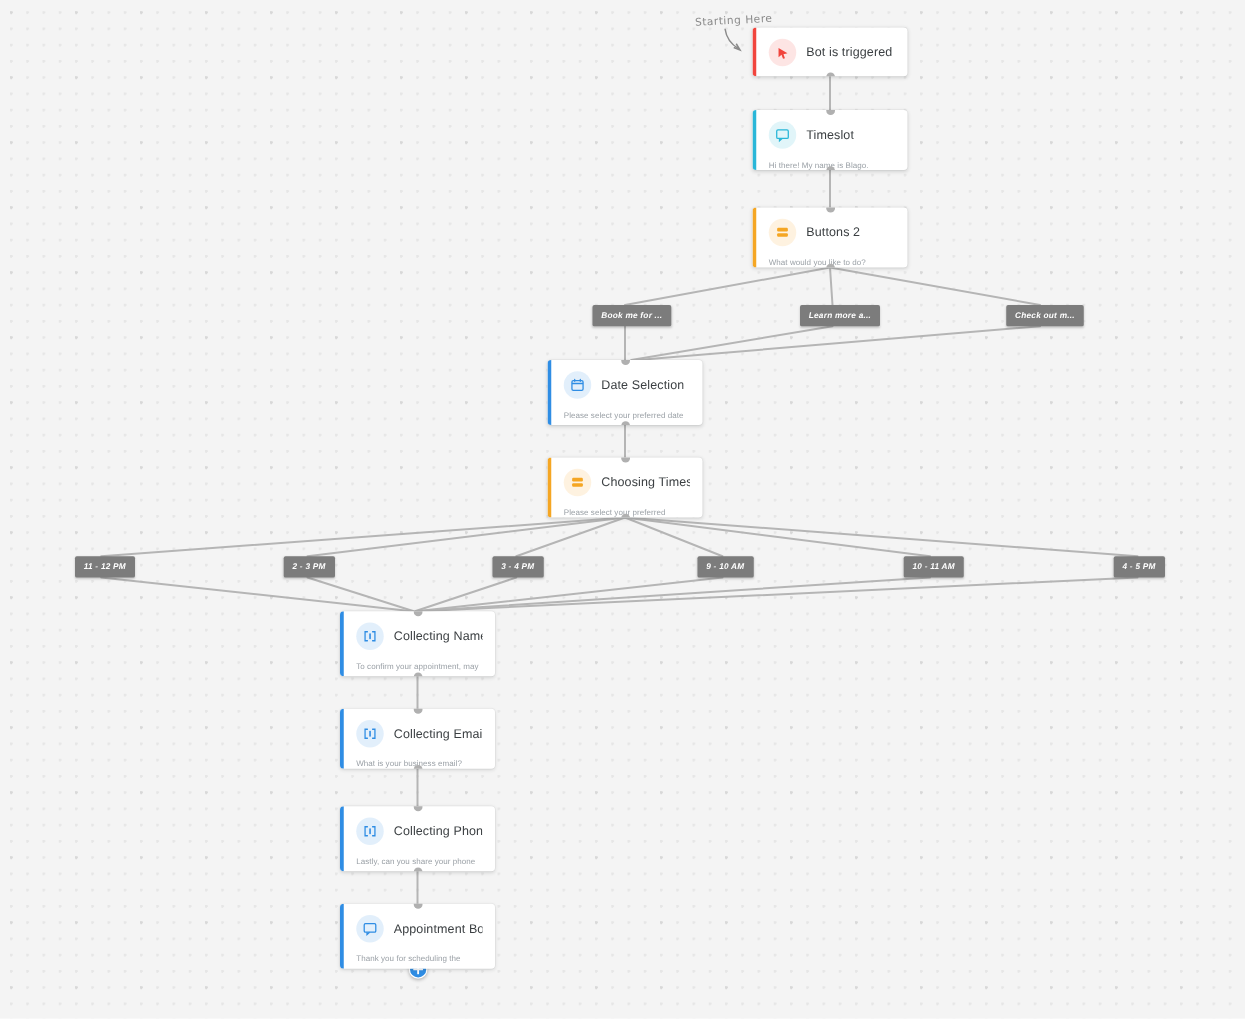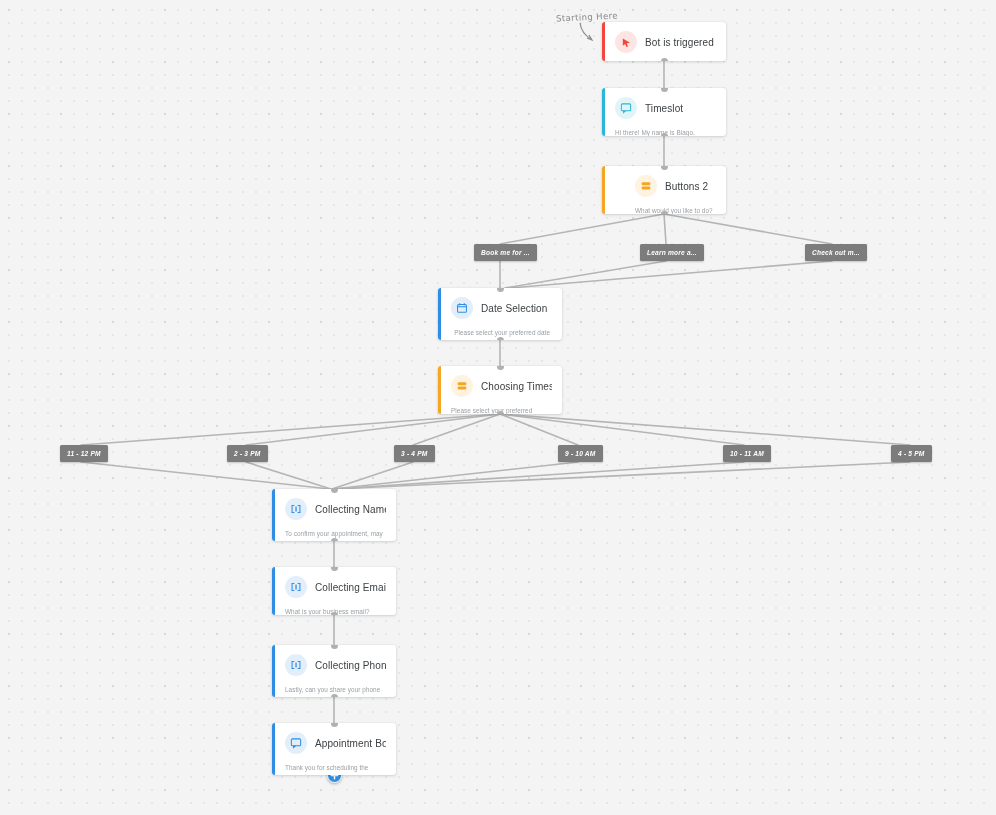--- a/index.html
+++ b/index.html
@@ -174,36 +174,36 @@
             <rect x="1.6" y="2.2" width="10.8" height="8" rx="1.2" fill="none" stroke="#29b6d8" stroke-width="1.2"></rect>
             <path d="M4.2 10.2 L4.2 12.4 L6.6 10.2" fill="none" stroke="#29b6d8" stroke-width="1.2"></path>
           </svg>
         </div>
         <div class="node-title">Timeslot</div>
       </div>
       <div class="node-body two">Hi there! My name is Blago.</div>
       <div class="dot top"></div>
       <div class="dot bot"></div>
     </div>
-    <div class="node" style="left: 602px; top: 166px; width: 124px; height: 48px; padding-left: 20px;">
+    <div class="node" style="left: 602px; top: 166px; width: 124px; height: 48px;">
       <div class="accent" style="background: rgb(245, 166, 35);"></div>
       <div class="node-head">
         <div class="node-ico" style="background: rgba(245, 166, 35, 0.14);">
           <svg width="12" height="12" viewBox="0 0 14 14">
             <rect x="2" y="2.6" width="10" height="3.4" rx="1.1" fill="#f5a623"></rect>
             <rect x="2" y="7.6" width="10" height="3.4" rx="1.1" fill="#f5a623"></rect>
           </svg>
         </div>
         <div class="node-title">Buttons 2</div>
       </div>
       <div class="node-body two">What would you like to do?</div>
       <div class="dot top"></div>
       <div class="dot bot"></div>
     </div>
-    <div class="node" style="left: 438px; top: 288px; width: 124px; height: 52px; text-align: right;">
+    <div class="node" style="left: 438px; top: 288px; width: 124px; height: 52px;">
       <div class="accent" style="background: rgb(47, 141, 228);"></div>
       <div class="node-head">
         <div class="node-ico" style="background: rgba(47, 141, 228, 0.14);">
           <svg width="12" height="12" viewBox="0 0 14 14">
             <rect x="1.8" y="3" width="10.4" height="9" rx="1.3" fill="none" stroke="#2f8de4" stroke-width="1.2"></rect>
             <path d="M1.8 5.6 H12.2" stroke="#2f8de4" stroke-width="1.2"></path>
             <path d="M4.4 1.8 V3.6 M9.6 1.8 V3.6" stroke="#2f8de4" stroke-width="1.2" stroke-linecap="round"></path>
           </svg>
         </div>
         <div class="node-title">Date Selection</div>

